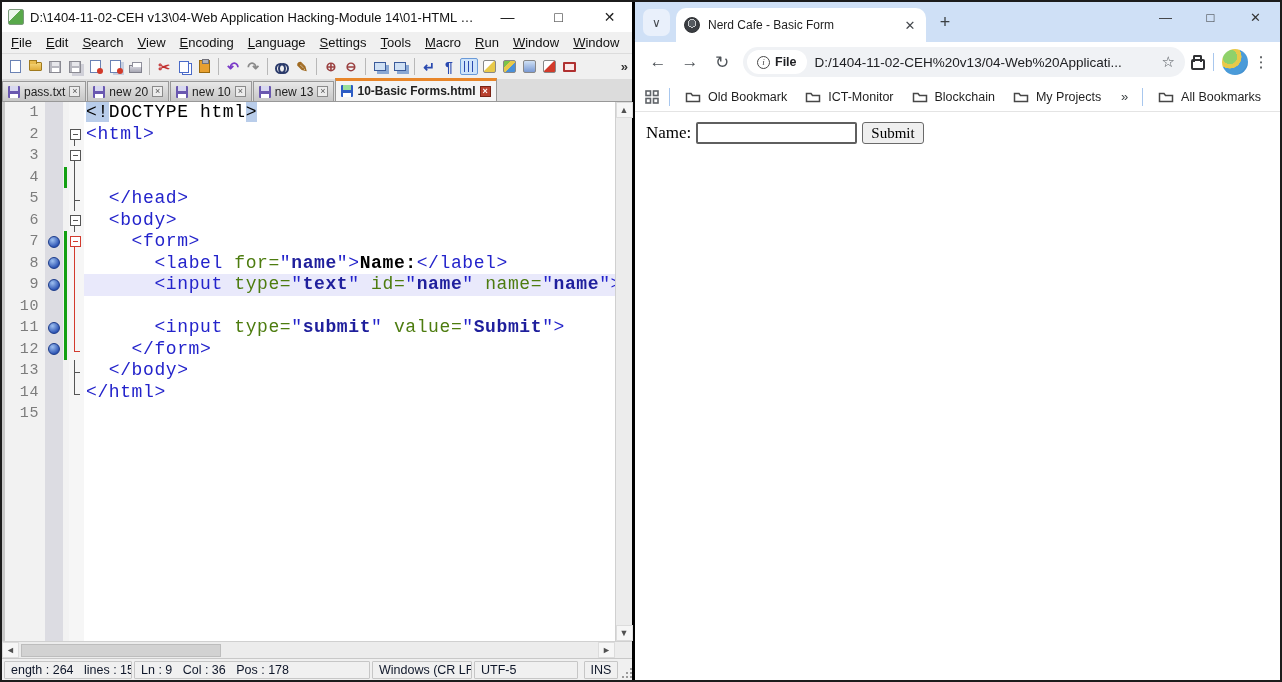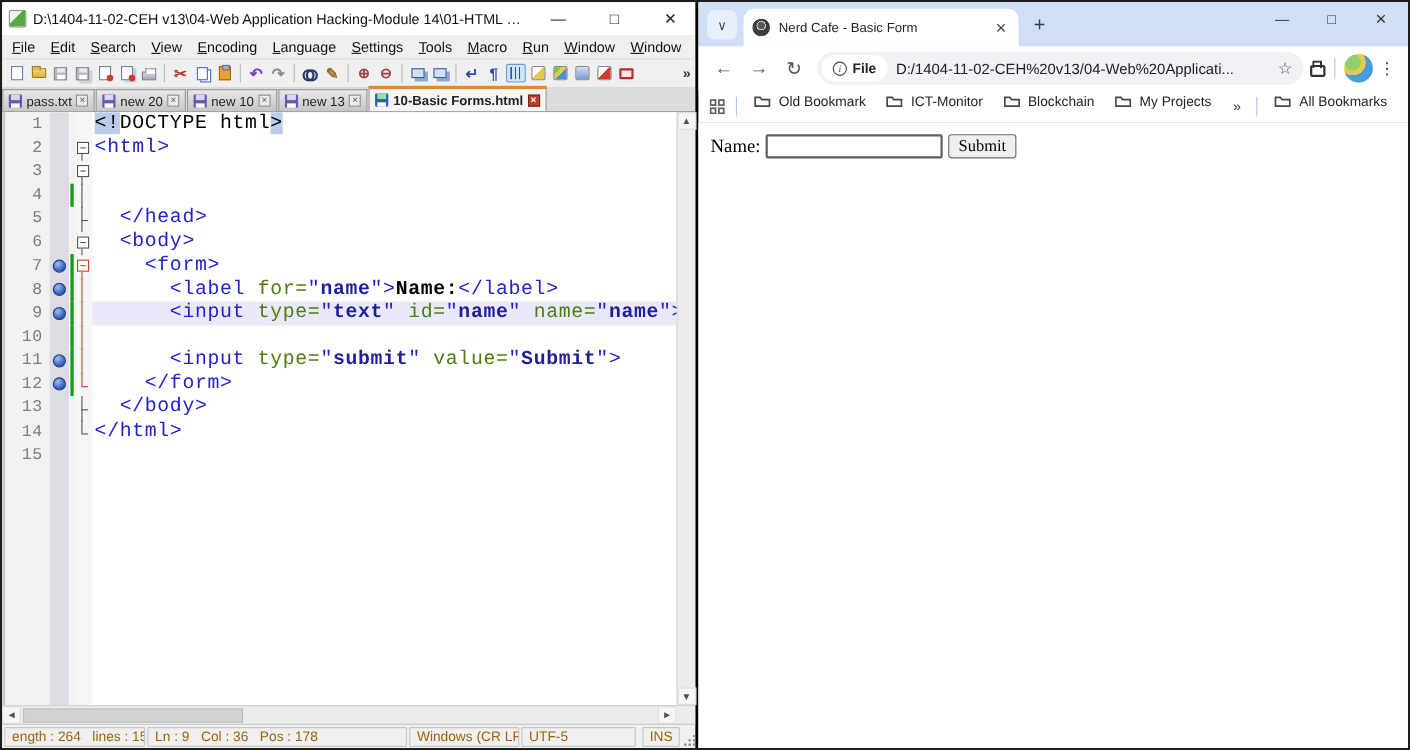--- a/index.html
+++ b/index.html
@@ -94,21 +94,21 @@
   .s-v{color:#1f1f9c;font-weight:bold}.s-b{color:#000;font-weight:bold}.s-p{color:#000}
   .s-hl{background:#b9cdea}
 
   .vscroll{width:17px;flex:none;background:#ececec;display:flex;flex-direction:column;justify-content:space-between;align-items:center;border-left:1px solid #d0d0d0}
   .sarrow{width:17px;height:16px;display:flex;align-items:center;justify-content:center;font-size:9px;color:#505050;background:#f6f6f6;border:1px solid #dcdcdc}
   .hscroll{height:17px;flex:none;display:flex;align-items:center;background:#ececec;border-top:1px solid #d0d0d0}
   .hthumb{width:200px;height:13px;background:#d2d2d2;border:1px solid #bdbdbd;margin-left:2px}
   .hsp{flex:1}
   .corner{width:17px;height:17px;background:#ececec;flex:none}
 
-  .npp-status{height:22px;display:flex;align-items:center;background:#f0f0f0;border-top:1px solid #c8c8c8;font-size:12.5px;color:#a16207}
+  .npp-status{height:22px;display:flex;align-items:center;background:#f0f0f0;border-top:1px solid #c8c8c8;font-size:12.5px;color:#0f172a}
   .seg{height:18px;display:flex;align-items:center;padding:0 6px;border:1px solid #c6c6c6;border-radius:1px;margin-left:2px;white-space:pre;overflow:hidden}
   .seg1{width:128px}.seg2{width:236px}.seg3{width:100px}.seg4{width:104px}.seg5{width:34px;margin-left:auto;margin-right:14px;justify-content:center}
   .grip{position:absolute;right:0;bottom:0;width:12px;height:12px;background:radial-gradient(circle at 3px 9px,#9a9a9a 1px,transparent 1.5px),radial-gradient(circle at 7px 9px,#9a9a9a 1px,transparent 1.5px),radial-gradient(circle at 7px 5px,#9a9a9a 1px,transparent 1.5px),radial-gradient(circle at 11px 9px,#9a9a9a 1px,transparent 1.5px),radial-gradient(circle at 11px 5px,#9a9a9a 1px,transparent 1.5px),radial-gradient(circle at 11px 1px,#9a9a9a 1px,transparent 1.5px)}
 
   
   .br{flex:1;display:flex;flex-direction:column;background:#fff;min-width:0}
   .br-tabs{height:40px;background:#cfe0f6;display:flex;align-items:flex-end;padding-left:8px;position:relative;flex:none}
   .tab-chevron{width:27px;height:27px;border-radius:7px;background:#e9f0fb;display:flex;align-items:center;justify-content:center;color:#45494e;font-size:12px;margin:0 6px 6px 0}
   .btab{height:34px;width:250px;background:#fff;border-radius:10px 10px 0 0;display:flex;align-items:center;padding:0 8px;gap:8px}
   .fav{width:16px;height:16px;border-radius:50%;flex:none;background:radial-gradient(circle at 50% 38%,#555a60 0 30%,#caccce 31% 38%,#3a3d42 39%);border:1px solid #2e3033}
@@ -124,21 +124,21 @@
   .info-ic{width:13px;height:13px;border:1.3px solid #474747;border-radius:50%;display:flex;align-items:center;justify-content:center;font-size:9px;color:#474747;font-family:"Liberation Serif",serif;font-style:italic}
   .chip-label{font-size:12.5px;color:#202124;font-weight:bold}
   .url{flex:1;font-size:13.5px;color:#202124;white-space:nowrap;overflow:hidden;min-width:0}
   .star{font-size:15px;color:#4e5358;flex:none}
   .puzzle{width:14px;height:11px;border:2px solid #303134;border-radius:2px;position:relative;margin-top:4px}
   .puzzle::before{content:"";position:absolute;right:1px;top:-6px;width:5px;height:5px;border:2px solid #303134;border-bottom:none;border-radius:2px 2px 0 0}
   .vsep{width:1px;height:18px;background:#a8c7ee;margin:0 6px}
   .avatar{width:26px;height:26px;border-radius:50%;background:radial-gradient(circle at 30% 30%,#8fd16a 0 28%,#e8c94a 29% 45%,#4a9bd9 46% 70%,#2a6ab0);flex:none}
   .dots{width:22px;text-align:center;font-size:15px;color:#3c4043}
   .br-bm{height:30px;display:flex;align-items:center;padding:0 10px;font-size:12.5px;color:#1f1f1f;border-bottom:1px solid #e4e4e4;flex:none}
-  .bm-item{display:flex;align-items:flex-start;gap:7px;padding:0 9px;height:24px;border-radius:12px}
+  .bm-item{display:flex;align-items:center;gap:7px;padding:0 9px;height:24px;border-radius:12px}
   .bm-more{margin-left:auto;font-size:13px;color:#3c4043;padding:0 8px}
   .br-content{flex:1;background:#fff;padding:10px 0 0 11px;overflow:hidden}
   .form-row{display:flex;align-items:center;gap:5px;font-family:"Liberation Serif",serif;font-size:17px;color:#000}
   .form-input{width:161px;height:22px;border:2px solid #5f5f5f;border-radius:2px;background:#fff;font-family:"Liberation Serif",serif;font-size:14px;padding:0 3px}
   .form-submit{height:22px;padding:0 8px;background:#efefef;border:1.5px solid #6a6a6a;border-radius:3px;font-family:"Liberation Serif",serif;font-size:15px;color:#000}
 </style>
 </head>
 <body>
 
 <div id="screen">

